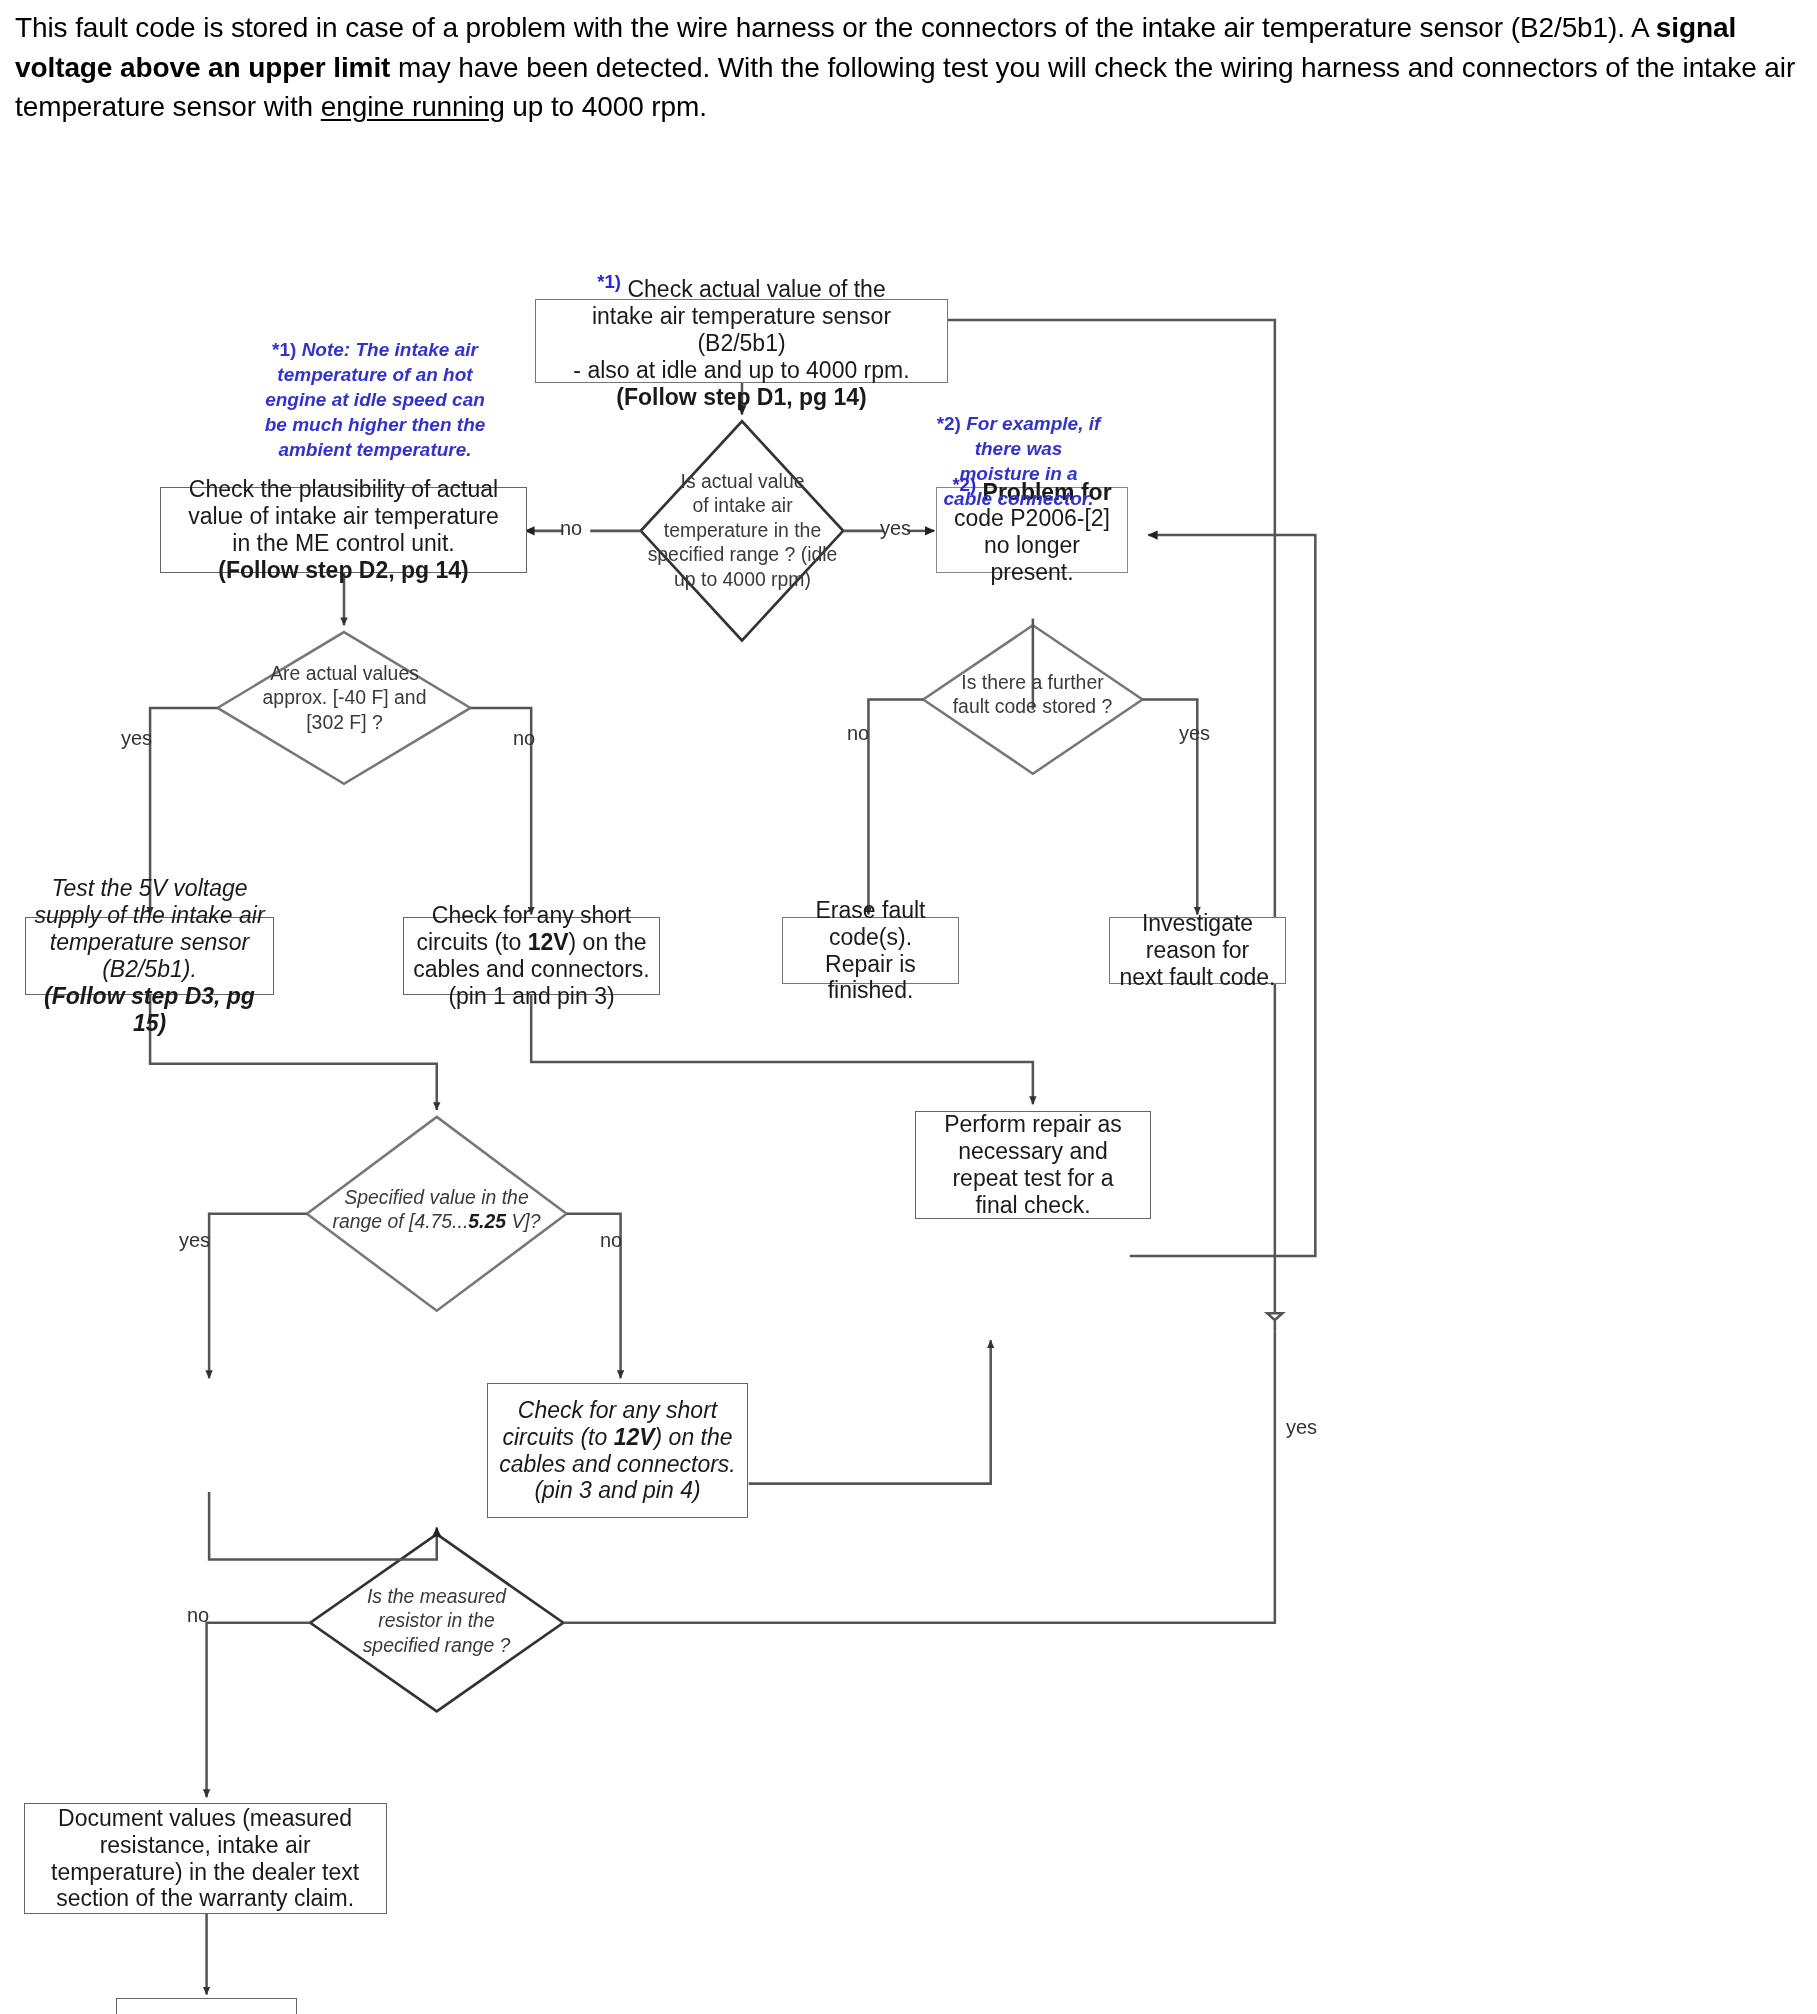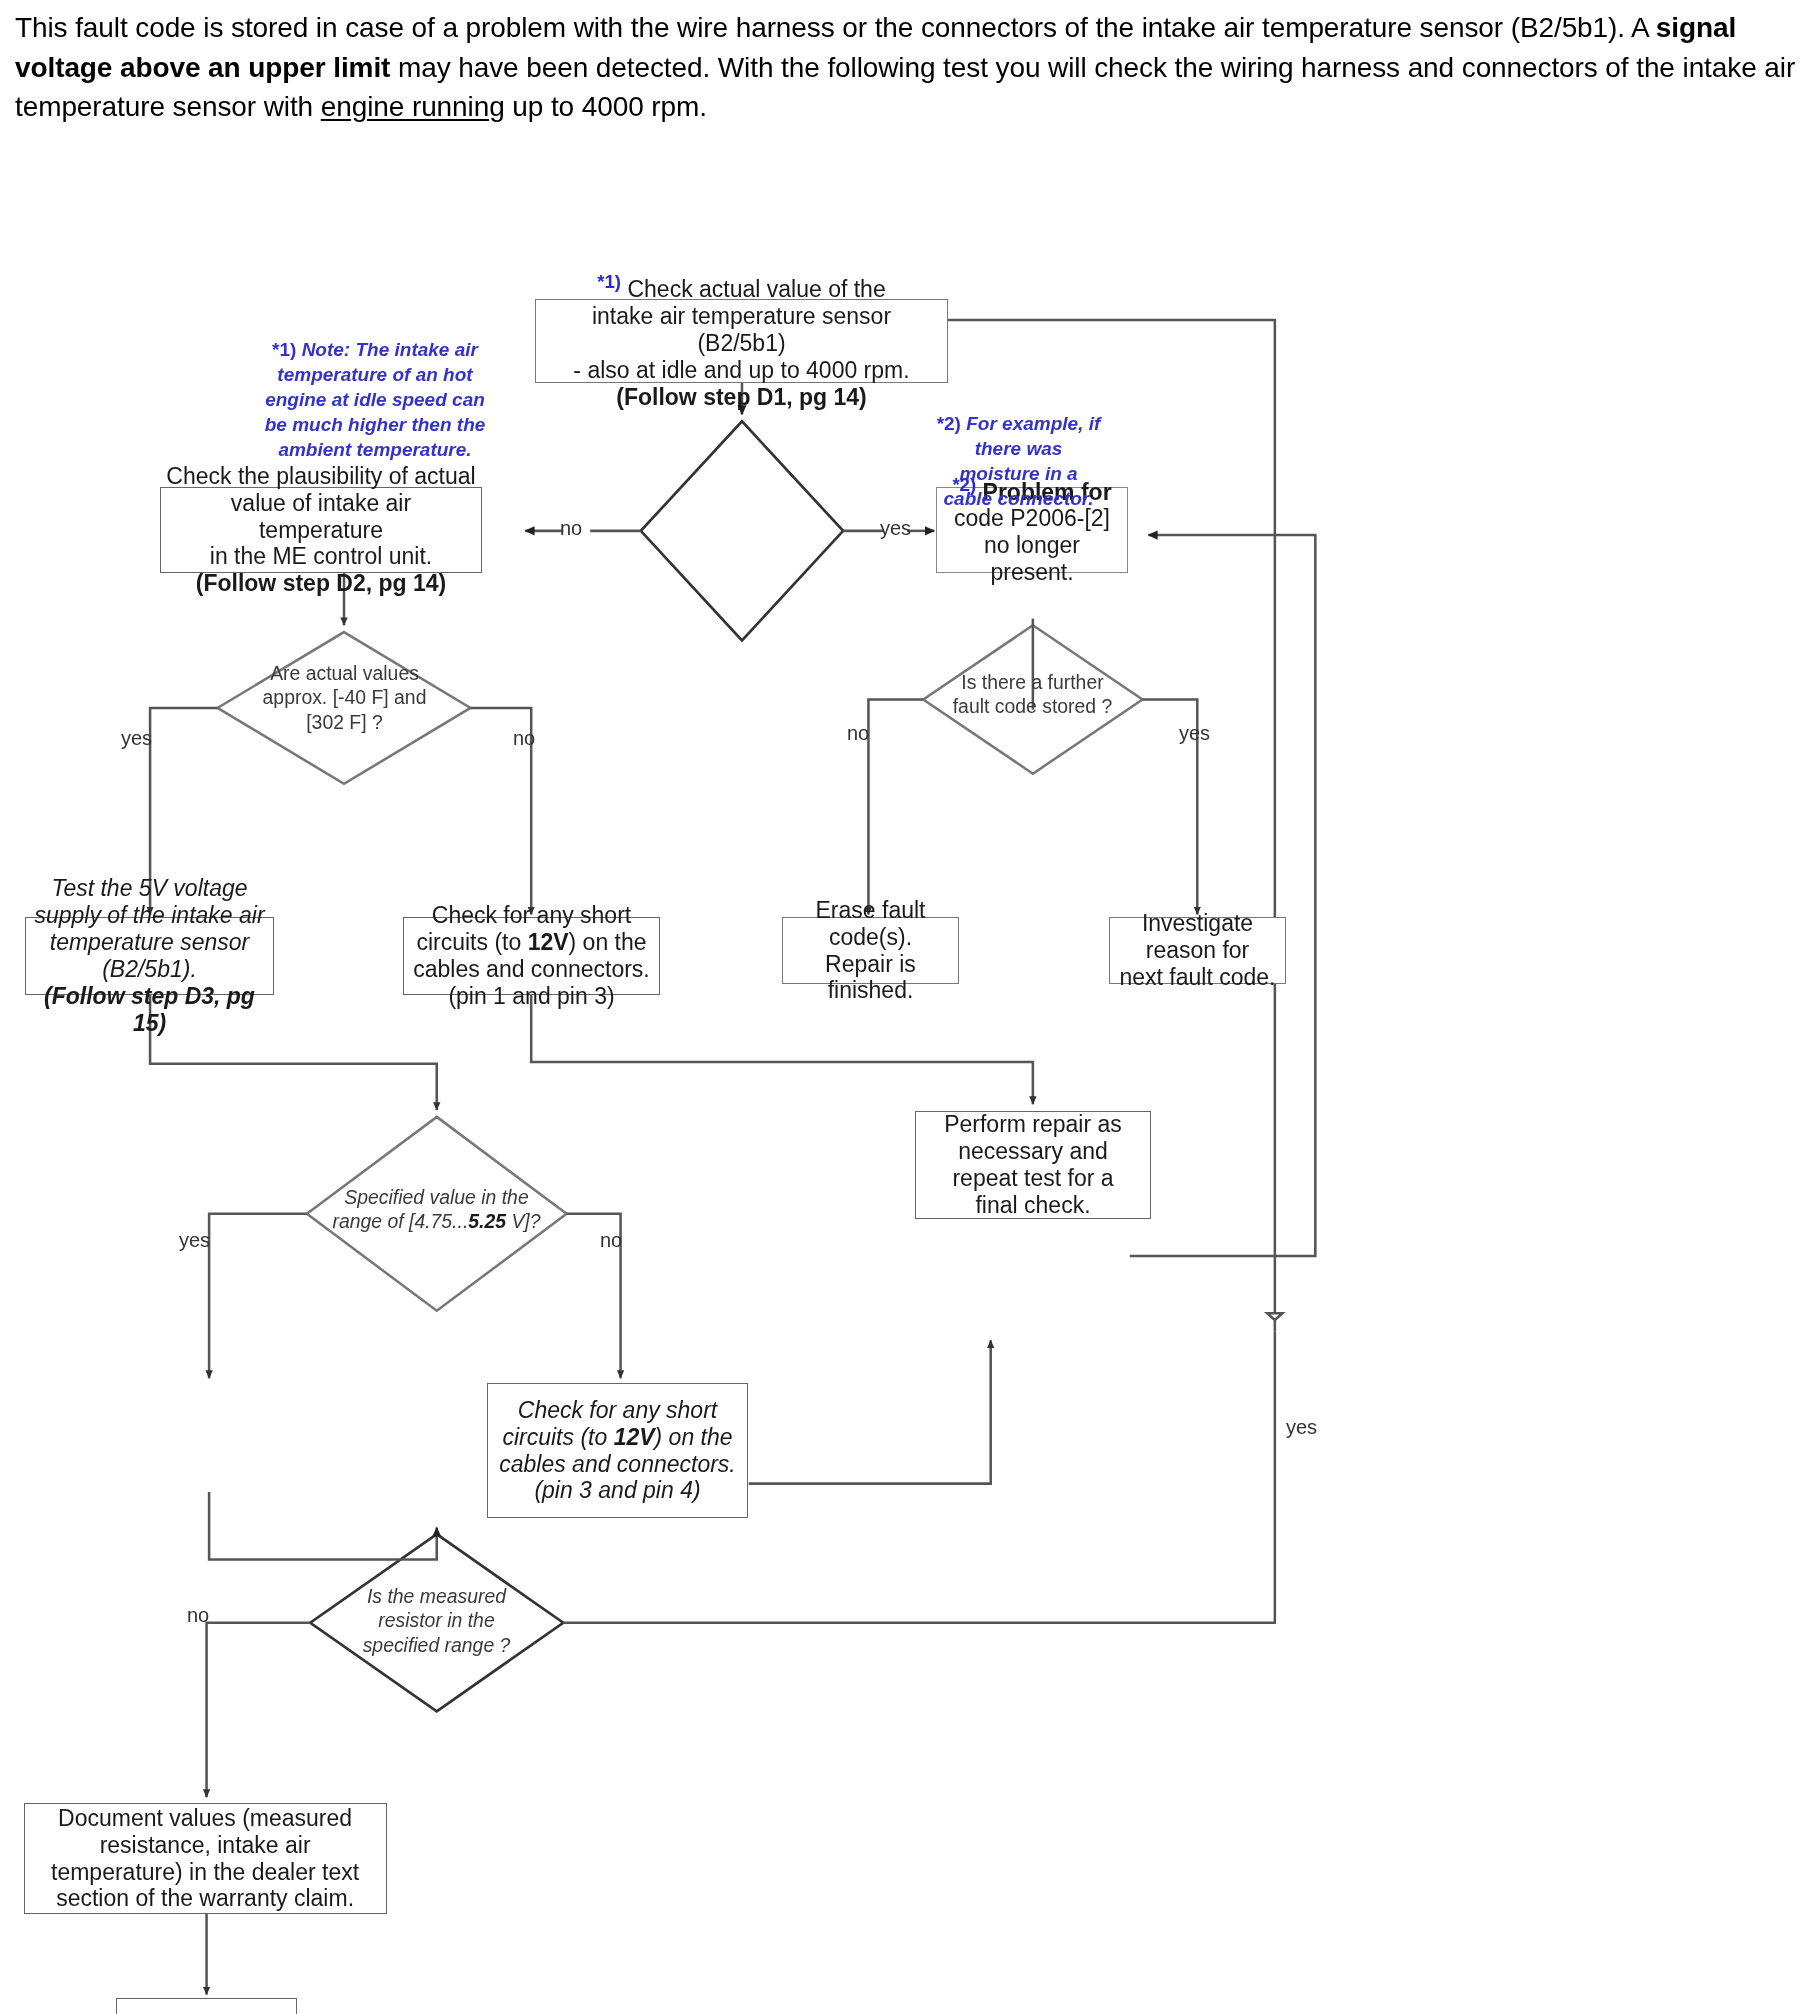--- a/index.html
+++ b/index.html
@@ -149,21 +149,21 @@
     <div class="node" style="left:535px;top:156px;width:413px;height:84px;border-color:#777;">
       <div class="in">
         <span class="sup">*1)</span><span> Check actual value of the</span><br>
         <span>intake air temperature sensor</span><br>
         <span>(B2/5b1)</span><br>
         <span>- also at idle and up to 4000 rpm.</span><br>
         <b>(Follow step D1, pg 14)</b>
       </div>
     </div>
 
-    <div class="node" style="left:160px;top:344px;width:322px;height:86px;">
+    <div class="node" style="left:160px;top:344px;width:367px;height:86px;">
       <div class="in">
         <span>Check the plausibility of actual</span><br>
         <span>value of intake air temperature</span><br>
         <span>in the ME control unit.</span><br>
         <b>(Follow step D2, pg 14)</b>
       </div>
     </div>
 
     <div class="node" style="left:936px;top:344px;width:192px;height:86px;border-color:#888;">
       <div class="in">
@@ -239,20 +239,27 @@
     </div>
 
     <div class="node" style="left:116px;top:1855px;width:181px;height:108px;">
       <div class="in">
         <span>Replace the</span><br>
         <br>
         
       </div>
     </div>
 
+    <div class="dlabel" style="left:639px;top:326px;width:207px;">
+      <span>Is actual value</span><br>
+      <span>of intake air</span><br>
+      <span>temperature in the</span><br>
+      <span>specified range ? (idle</span><br>
+      <span>up to 4000 rpm)</span>
+    </div>
 
     <div class="dlabel" style="left:218px;top:518px;width:253px;">
       <span>Are actual values</span><br>
       <span>approx. [-40 F] and</span><br>
       <span>[302 F] ?</span>
     </div>
 
     <div class="dlabel" style="left:923px;top:527px;width:219px;">
       <span>Is there a further</span><br>
       <span>fault code stored ?</span>

